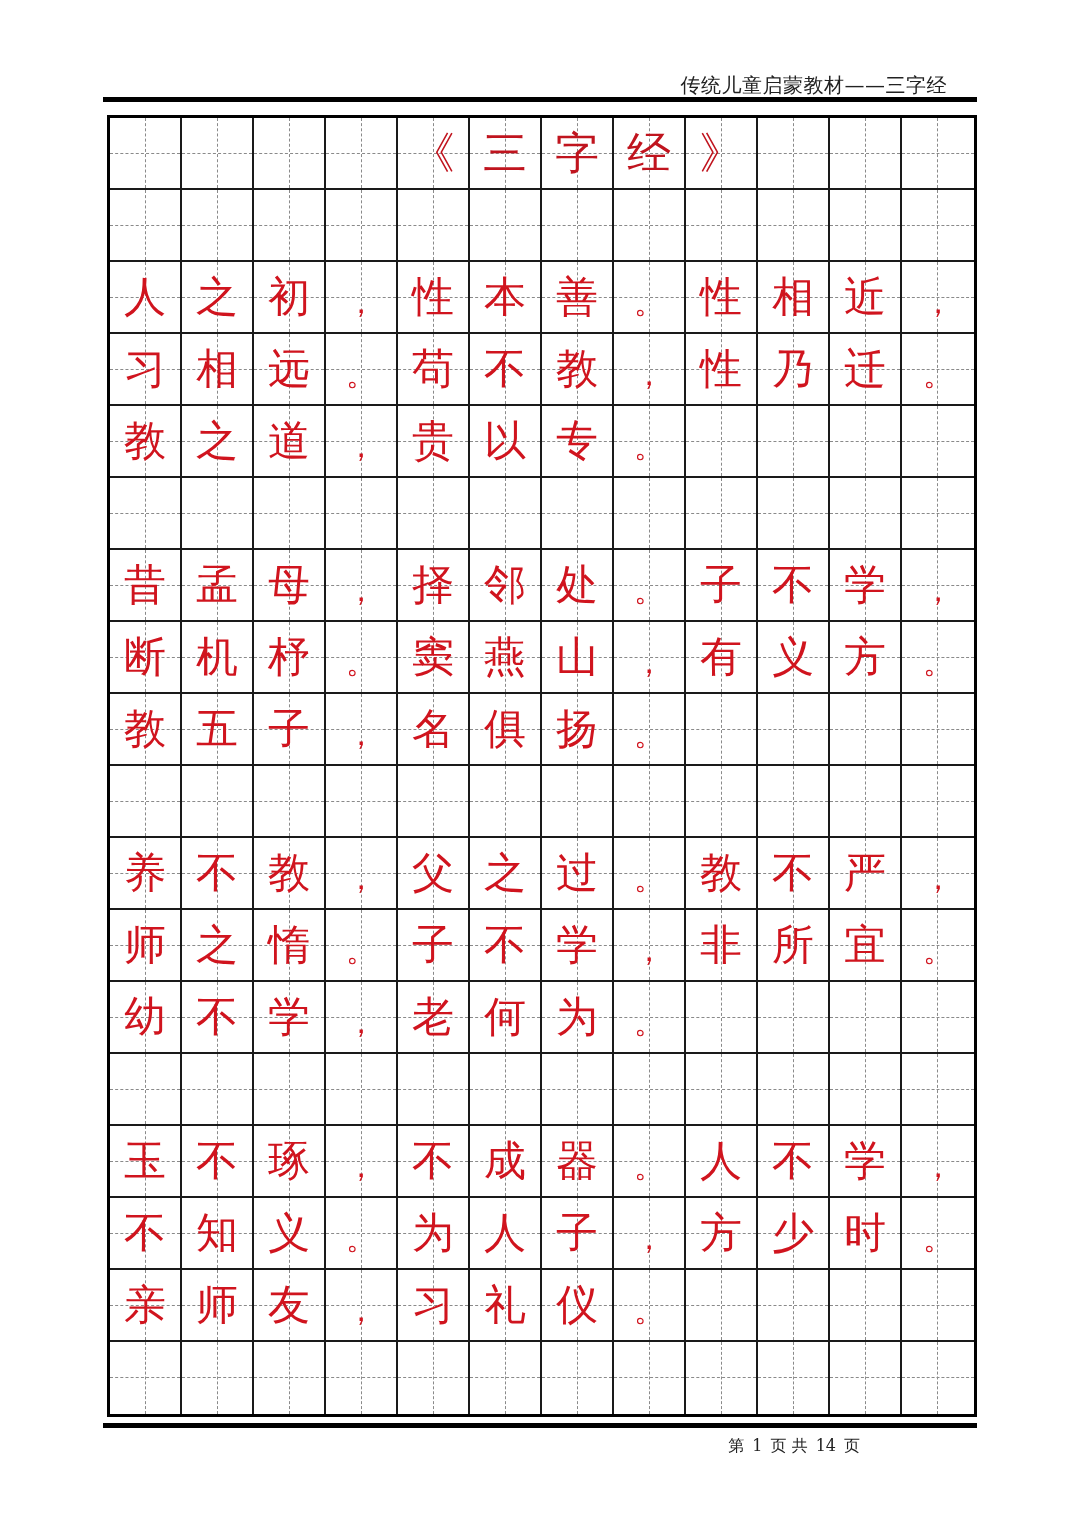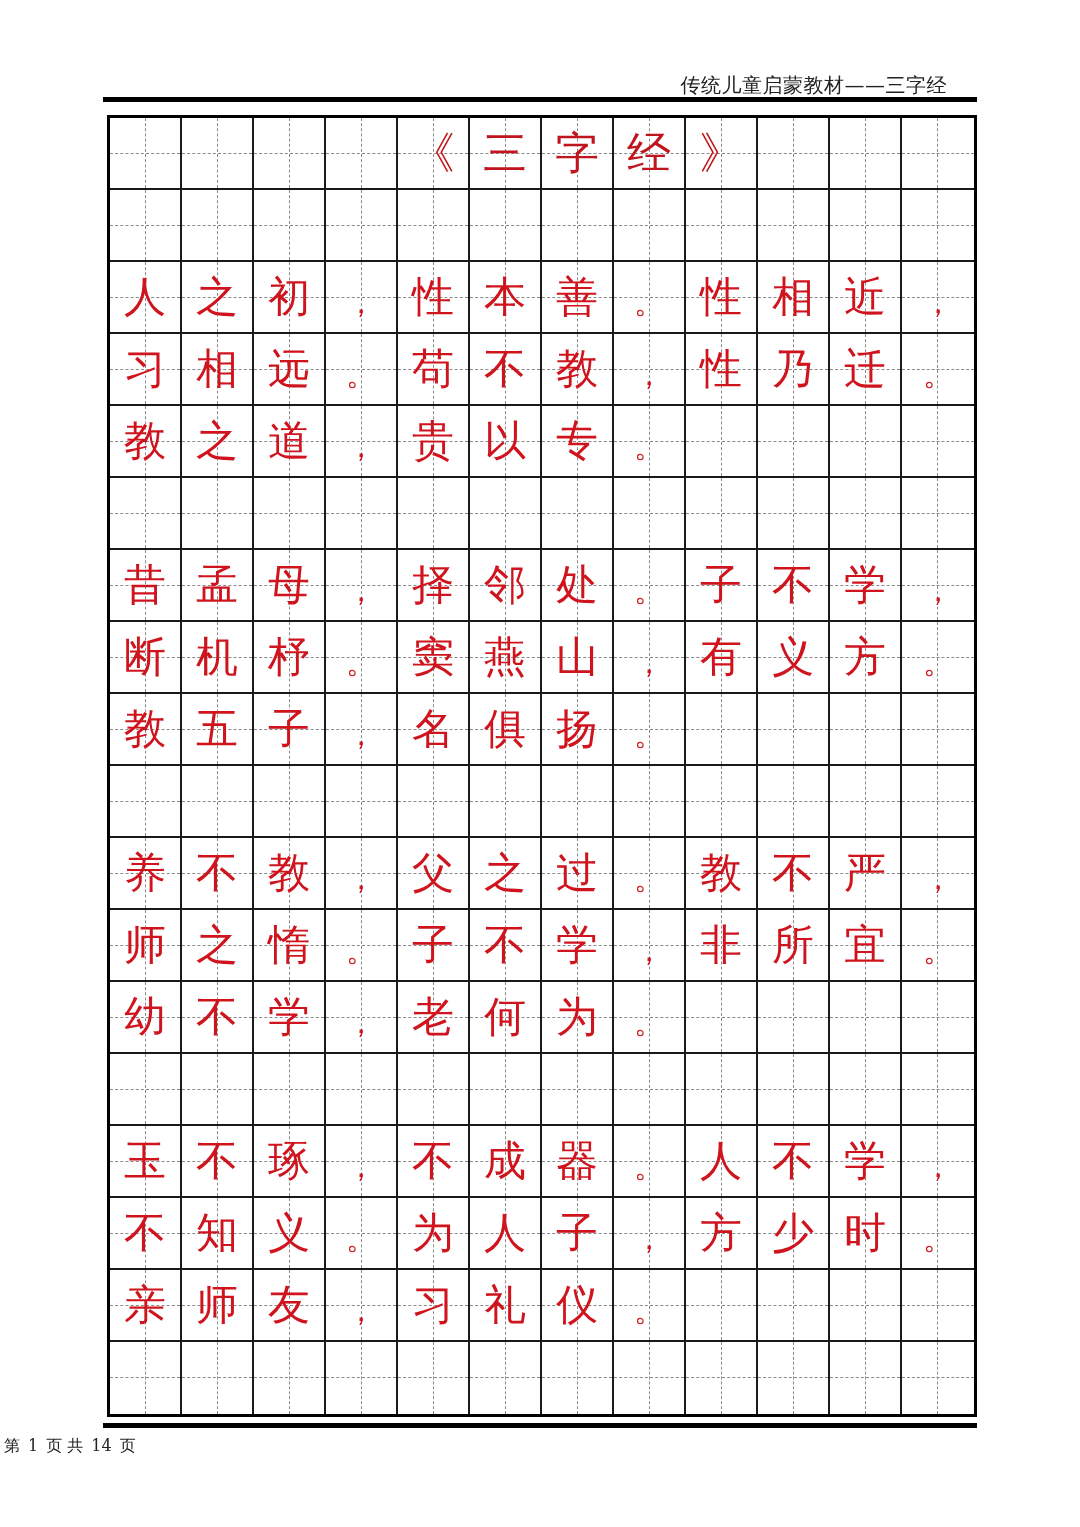--- a/index.html
+++ b/index.html
@@ -1,20 +1,20 @@
 <!DOCTYPE html>
 <html><head>
 <meta charset="utf-8">
 <style>
   html, body { margin:0; padding:0; background:#ffffff; }
   body { width:1080px; height:1527px; position:relative; overflow:hidden; font-family:"DejaVu Sans", sans-serif; }
   .header-text { position:absolute; right:133px; top:72px; font-size:20px; color:#222; letter-spacing:0.5px; font-family:"DejaVu Sans", sans-serif; }
   .top-rule { position:absolute; left:103px; top:97px; width:874px; height:5px; background:#000; }
   .bottom-rule { position:absolute; left:103px; top:1423px; width:874px; height:5px; background:#000; }
-  .footer { position:absolute; left:0; width:864px; text-align:left; top:1436px; font-size:16px; color:#222; font-family:"DejaVu Serif", serif; box-sizing:border-box;}
+  .footer { position:absolute; left:0; width:864px; text-align:right; top:1436px; font-size:16px; color:#222; font-family:"DejaVu Serif", serif; box-sizing:border-box;}
   .footer span { margin:0 4px; }
   .grid { position:absolute; left:107px; top:115px; width:864px; height:1296px; border:3px solid #000; box-sizing:content-box; }
   .row { position:absolute; left:0; width:864px; height:72px; display:flex; }
   .cell { position:relative; width:72px; height:72px; box-sizing:border-box; border-right:2px solid #1a1a1a; border-bottom:2px solid #1a1a1a; }
   .cell:last-child { border-right:none; }
   .row:last-child .cell { border-bottom:none; }
   .cell::before { content:""; position:absolute; left:35px; top:0; width:0; height:100%; border-left:1px dashed #8a8a8a; }
   .cell::after { content:""; position:absolute; top:35px; left:0; height:0; width:100%; border-top:1px dashed #8a8a8a; }
   .ch { position:absolute; left:0; top:0; width:100%; height:100%; display:flex; align-items:center; justify-content:center; font-family:"DejaVu Serif", serif; font-size:42px; color:#d0141e; z-index:2; line-height:1; }
   .ch.punct { align-items:flex-end; justify-content:center; padding-bottom:14px; box-sizing:border-box; font-size:30px; }

